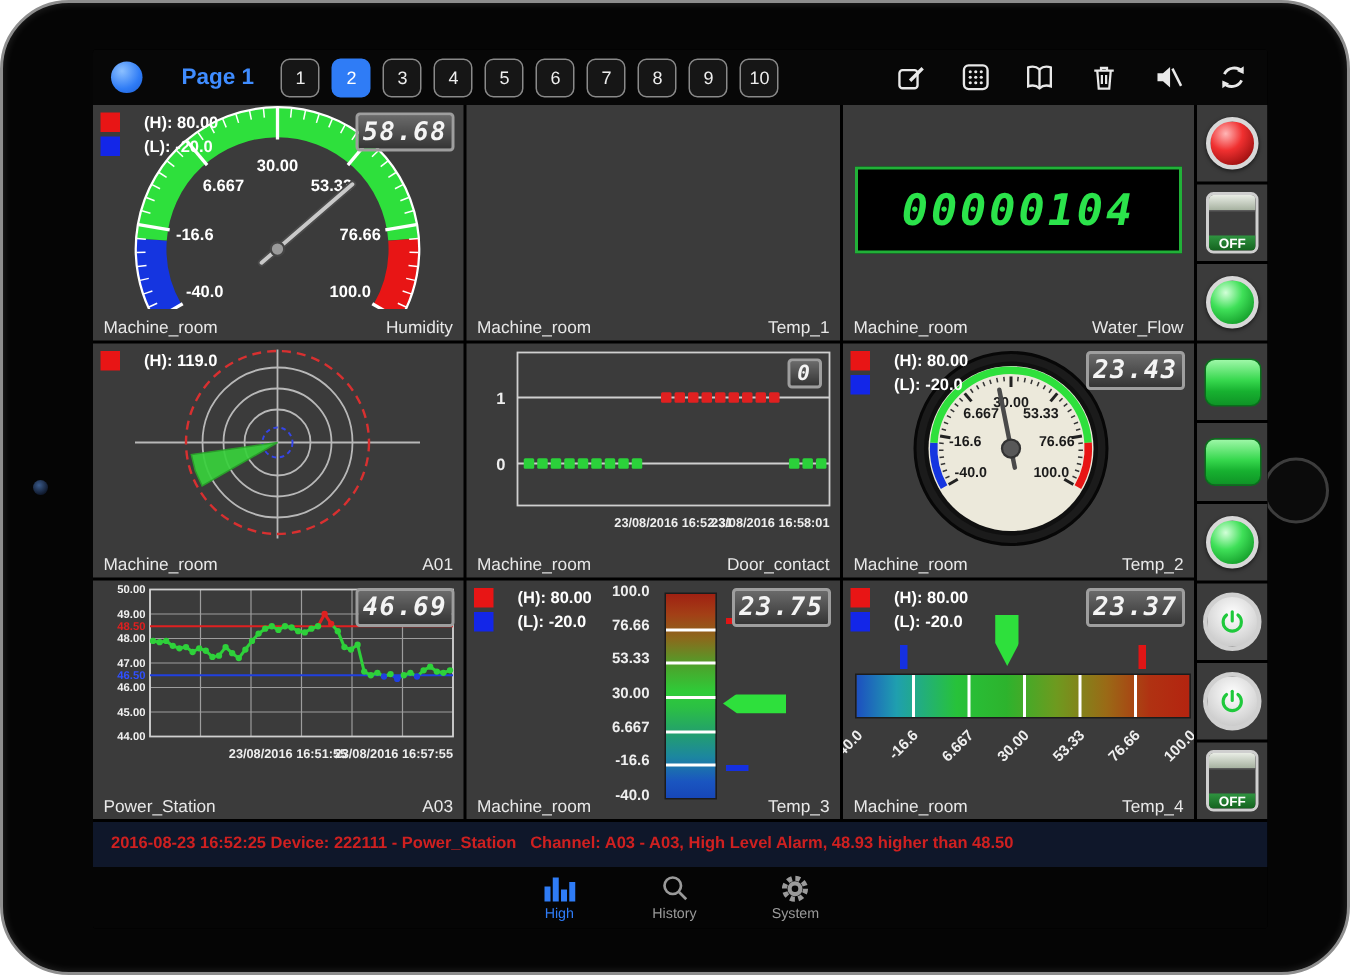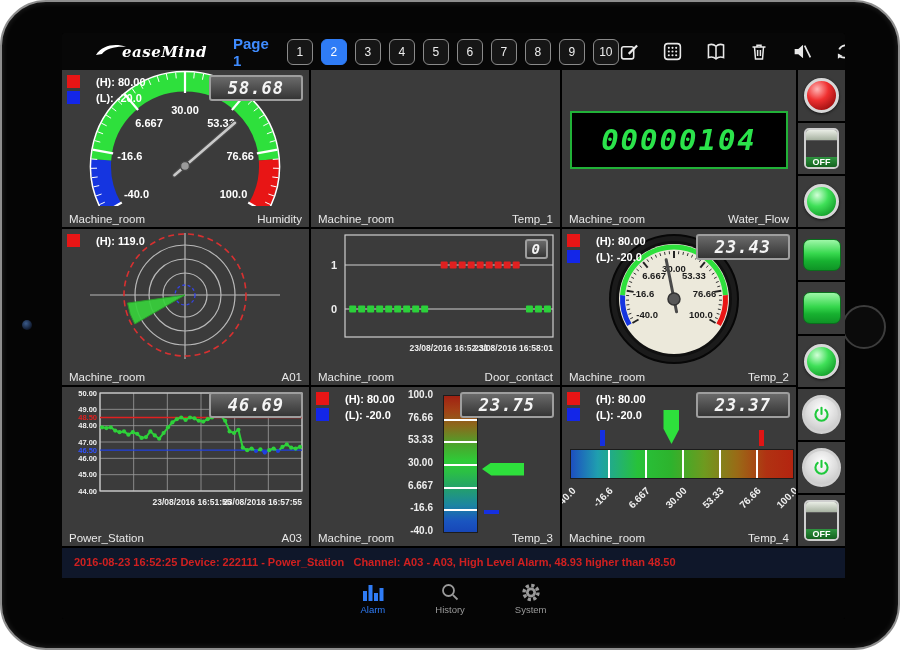--- a/index.html
+++ b/index.html
@@ -24,21 +24,21 @@
 
   
   .grid{height:476px;display:grid;grid-template-columns:247px 249px 234px 1fr;grid-template-rows:157px 156px 1fr;gap:2px;background:#000;}
   .panel{background:#3b3b3b;position:relative;overflow:hidden;}
   .foot{position:absolute;left:7px;right:7px;bottom:2px;display:flex;justify-content:space-between;font-size:11.5px;color:#e8e8e8;}
   .legend{position:absolute;top:5px;left:5px;z-index:3;}
   .legend .row{display:flex;align-items:center;gap:16px;margin-bottom:3px;}
   .legend .sq{width:13px;height:13px;}
   .sq.red{background:#e81515;} .sq.blue{background:#1326e8;}
   .legend .txt{color:#fff;font-weight:bold;font-size:11px;}
-  .dd{position:absolute;top:5px;right:6px;z-index:3;background:linear-gradient(180deg,#6a6a6a,#353535);border:2px solid #9e9e9e;border-radius:3px;color:#f4f4f4;font-family:"DejaVu Sans Mono",monospace;font-style:italic;font-weight:bold;font-size:17px;padding:1px 17px;letter-spacing:1px;}
+  .dd{position:absolute;top:5px;right:6px;z-index:3;background:linear-gradient(180deg,#6a6a6a,#353535);border:2px solid #9e9e9e;border-radius:3px;color:#f4f4f4;font-family:"DejaVu Sans Mono",monospace;font-style:italic;font-weight:bold;font-size:17px;padding:1px 3px;letter-spacing:1px;}
   .dd.stack{text-align:right;line-height:19px;}
   .dd.mini{font-size:14px;padding:0 5px;}
   .chart-svg{display:block;width:100%;height:136px;}
 
   
   .lcd-wrap{height:calc(100% - 18px);display:flex;align-items:center;justify-content:center;}
   .lcd{background:#000;display:flex;align-items:center;justify-content:center;font-family:"DejaVu Sans Mono",monospace;font-style:italic;font-weight:bold;color:#2be34b;}
   .lcd.silver{width:202px;height:54px;border:3px solid #dcdcdc;box-shadow:0 0 0 1px #777, inset 0 0 0 1px #555;font-size:35px;letter-spacing:3px;}
   .lcd.greenb{width:214px;height:54px;border:2px solid #21b138;font-size:29px;letter-spacing:2px;}
 
@@ -82,26 +82,20 @@
 <body>
 
 <div class="device">
   <div class="camera"></div>
   <div class="home-btn"></div>
 
   <div class="screen">
 
     <div class="toolbar">
       <div class="status-dot"></div>
-      <div class="logo">
-        <svg width="34" height="22" viewBox="0 0 34 22">
-          <path d="M2 14 C8 4 22 2 32 6 C24 5 12 7 8 13 Z" fill="#fff"></path>
-        </svg>
-        <span class="logo-text">easeMind</span>
-      </div>
       <span class="page-label">Page 1</span>
       <div class="pages" id="pages">
           <div class="pg">1</div>
           <div class="pg active">2</div>
           <div class="pg">3</div>
           <div class="pg">4</div>
           <div class="pg">5</div>
           <div class="pg">6</div>
           <div class="pg">7</div>
           <div class="pg">8</div>
@@ -652,21 +646,21 @@
     <div class="alarm">2016-08-23 16:52:25 Device: 222111 - Power_Station   Channel: A03 - A03, High Level Alarm, 48.93 higher than 48.50</div>
 
     <div class="tabbar">
       <div class="tab active">
         <svg width="24" height="20" viewBox="0 0 24 20" fill="#2f7cf6">
           <rect x="2" y="8" width="4" height="10"></rect>
             <rect x="7.5" y="2" width="4" height="16"></rect>
             <rect x="13" y="10" width="4" height="8"></rect>
             <rect x="18.5" y="5" width="4" height="13"></rect>
         </svg>
-        <span class="lbl">Alarm</span>
+        <span class="lbl">High</span>
       </div>
       <div class="tab">
         <svg width="22" height="20" viewBox="0 0 20 20" fill="none" stroke="#9a9a9a" stroke-width="1.8">
           <circle cx="8.5" cy="7.5" r="5.5"></circle>
             <path d="M12.8 11.8 L17.5 16.5"></path>
         </svg>
         <span class="lbl">History</span>
       </div>
       <div class="tab">
         <svg width="22" height="20" viewBox="0 0 20 20">

